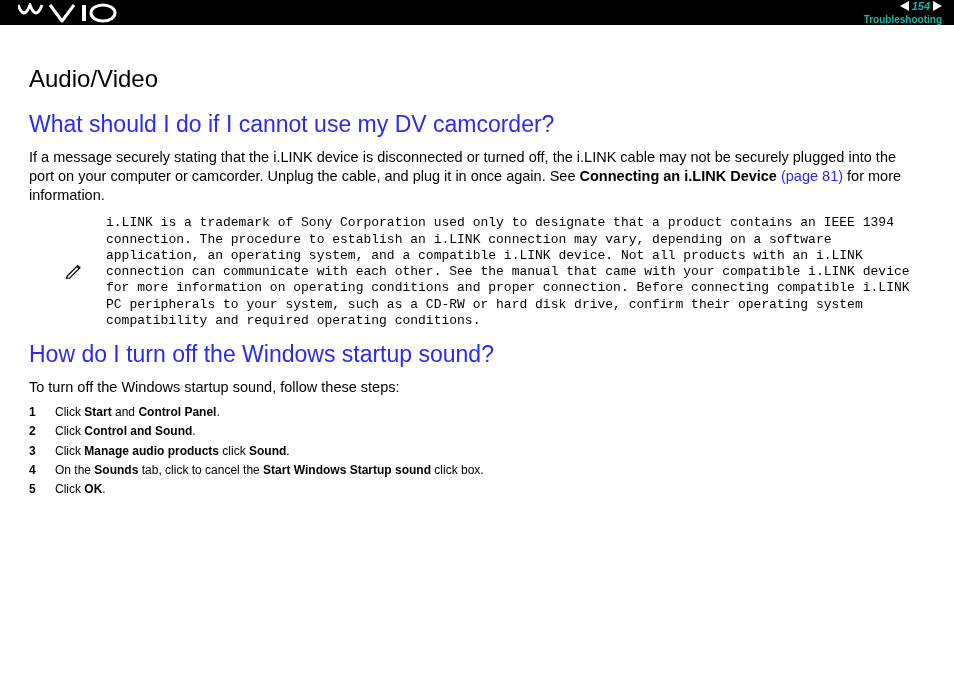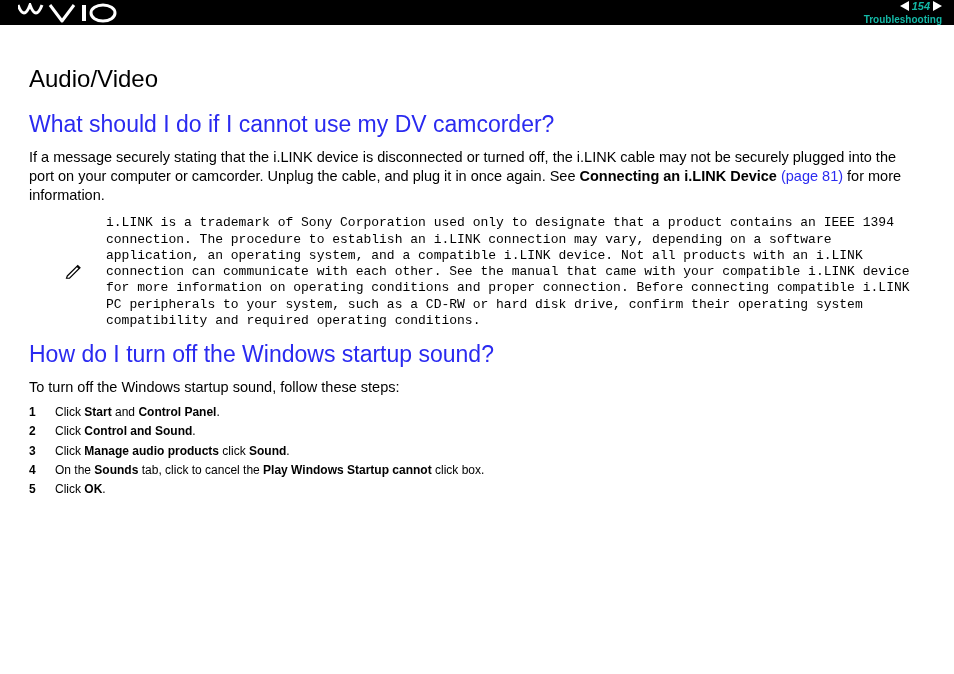--- a/index.html
+++ b/index.html
@@ -151,19 +151,19 @@
     <li>
         <span><span>Click </span><strong>Start</strong><span> and </span><strong>Control Panel</strong><span>.</span></span>
       </li>
     <li>
         <span><span>Click </span><strong>Control and Sound</strong><span>.</span></span>
       </li>
     <li>
         <span><span>Click </span><strong>Manage audio products</strong><span> click </span><strong>Sound</strong><span>.</span></span>
       </li>
     <li>
-        <span><span>On the </span><strong>Sounds</strong><span> tab, click to cancel the </span><strong>Play Windows Startup cannot</strong><span> click box.</span></span>
+        <span><span>On the </span><strong>Sounds</strong><span> tab, click to cancel the </span><strong>Start Windows Startup sound</strong><span> click box.</span></span>
       </li>
     <li>
         <span><span>Click </span><strong>OK</strong><span>.</span></span>
       </li>
   </ol>
 </div>
 
 </body></html>

